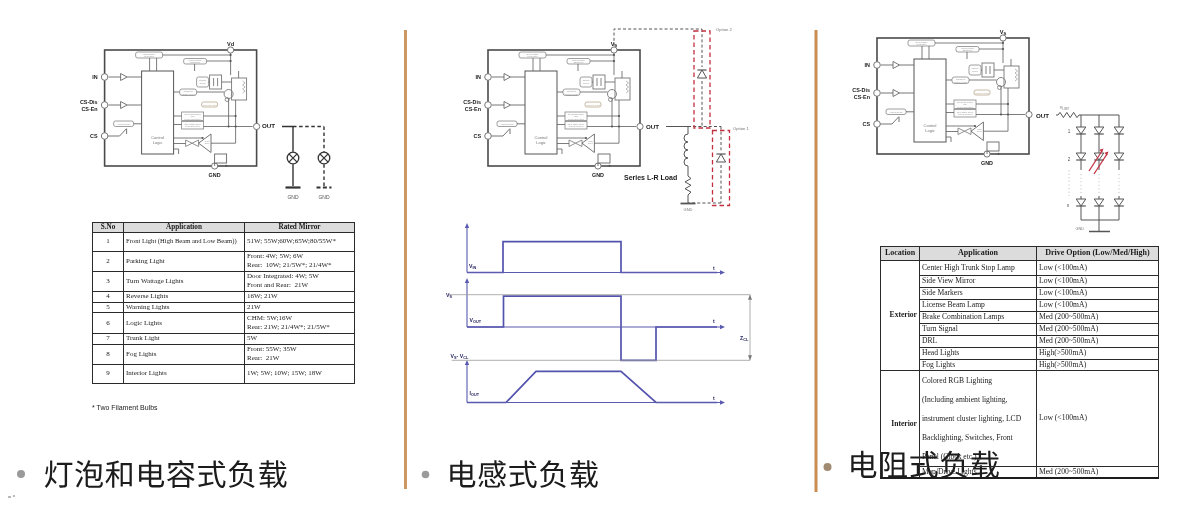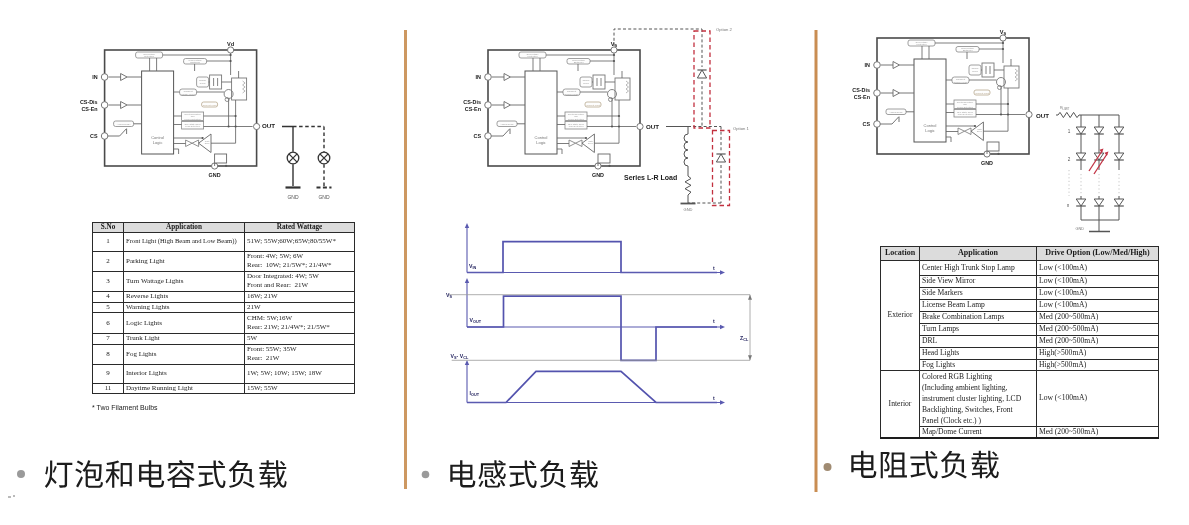--- a/index.html
+++ b/index.html
@@ -8,21 +8,21 @@
   .abs{position:absolute;}
   table{border-collapse:collapse;font-family:"Liberation Serif",serif;color:#1b1b1b;}
   table td,table th{border:1px solid #2a2a2a;padding:0 2px;vertical-align:middle;}
   #t1{left:92px;top:221.5px;width:262px;font-size:7px;line-height:1.3;}
   #t1 table{width:262px;table-layout:fixed;border:1.7px solid #1d1d1d;}
   #t1 th{background:#dcdcdc;font-size:7.2px;margin-top:35px;}
   #t1 .sn{text-align:center;}
   #t3{left:880px;top:246px;width:278px;font-size:7.6px;line-height:1.32;}
   #t3 table{width:278px;table-layout:fixed;border:1.7px solid #1d1d1d;border-bottom-width:2.4px;}
   #t3 th{background:#dcdcdc;font-size:8px;}
-  #t3 .loc{text-align:center;font-weight:normal;}
+  #t3 .loc{text-align:right;font-weight:bold;}
   .fn{position:absolute;left:92px;top:403.5px;font-family:Liberation Sans, sans-serif;
       font-size:7px;color:#1b1b1b;}
 </style>
 </head>
 <body>
 <svg class="abs" style="left:0;top:0;" width="1189" height="525" viewBox="0 0 1189 525">
   <defs>
     <g id="ic">
 
       <rect x="0" y="0" width="152" height="116" fill="none" stroke="#4a4a4a" stroke-width="1.6"></rect>
@@ -310,21 +310,21 @@
 <table>
 <colgroup>
         <col style="width:31px">
         <col style="width:121px">
         <col style="width:110px">
       </colgroup>
 <tbody>
         <tr style="height:8px;border-bottom:1.8px solid #1d1d1d">
           <th>S.No</th>
           <th>Application</th>
-          <th>Rated Wattage</th>
+          <th>Rated Mirror</th>
         </tr>
 <tr style="height:18.8px">
           <td class="sn">1</td>
           <td style="white-space:nowrap;font-size:6.6px">Front Light (High Beam and Low Beam))</td>
           <td>51W; 55W;60W;65W;80/55W*</td>
         </tr>
 <tr style="height:20.6px;border-bottom:1.8px solid #1d1d1d">
           <td class="sn">2</td>
           <td>Parking Light</td>
           <td>Front: 4W; 5W; 6W<br>Rear:&nbsp;&nbsp;10W; 21/5W*; 21/4W*</td>
@@ -356,25 +356,20 @@
         </tr>
 <tr style="height:20.3px">
           <td class="sn">8</td>
           <td>Fog Lights</td>
           <td>Front: 55W; 35W<br>Rear:&nbsp; 21W</td>
         </tr>
 <tr style="height:19.3px">
           <td class="sn">9</td>
           <td>Interior Lights</td>
           <td>1W; 5W; 10W; 15W; 18W</td>
-        </tr>
-<tr style="height:10.3px">
-          <td class="sn">11</td>
-          <td>Daytime Running Light</td>
-          <td>15W; 55W</td>
         </tr>
 </tbody>
     </table>
 </div>
 <div class="fn">* Two Filament Bulbs</div>
 
 <div class="abs" id="t3">
 <table>
 <colgroup>
         <col style="width:39px">
@@ -402,39 +397,39 @@
         </tr>
 <tr style="height:12px">
           <td>License Beam Lamp</td>
           <td>Low (&lt;100mA)</td>
         </tr>
 <tr style="height:12px">
           <td>Brake Combination Lamps</td>
           <td>Med (200~500mA)</td>
         </tr>
 <tr style="height:12px">
-          <td>Turn Lamps</td>
+          <td>Turn Signal</td>
           <td>Med (200~500mA)</td>
         </tr>
 <tr style="height:12px">
           <td>DRL</td>
           <td>Med (200~500mA)</td>
         </tr>
 <tr style="height:12px">
           <td>Head Lights</td>
           <td>High(&gt;500mA)</td>
         </tr>
 <tr style="height:10.4px">
           <td>Fog Lights</td>
           <td>High(&gt;500mA)</td>
         </tr>
 <tr style="height:56px">
           <td class="loc" rowspan="2">Interior</td>
-          <td style="line-height:11px">Colored RGB Lighting<br>(Including ambient lighting,<br>instrument cluster lighting, LCD<br>Backlighting, Switches, Front<br>Panel (Clock etc.) )</td>
+          <td style="line-height:19px">Colored RGB Lighting<br>(Including ambient lighting,<br>instrument cluster lighting, LCD<br>Backlighting, Switches, Front<br>Panel (Clock etc.) )</td>
           <td>Low (&lt;100mA)</td>
         </tr>
 <tr style="height:8.3px">
-          <td>Map/Dome Current</td>
+          <td>Map/Drive Lights</td>
           <td>Med (200~500mA)</td>
         </tr>
 </tbody>
     </table>
 </div>
 
 </body></html>

